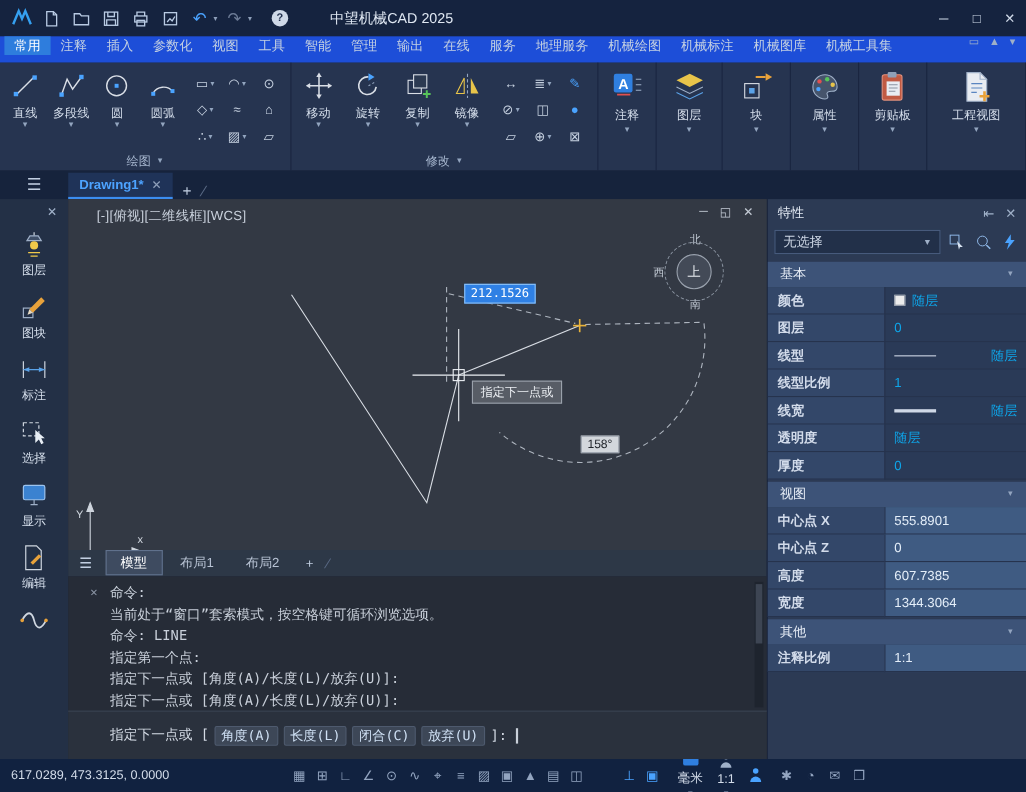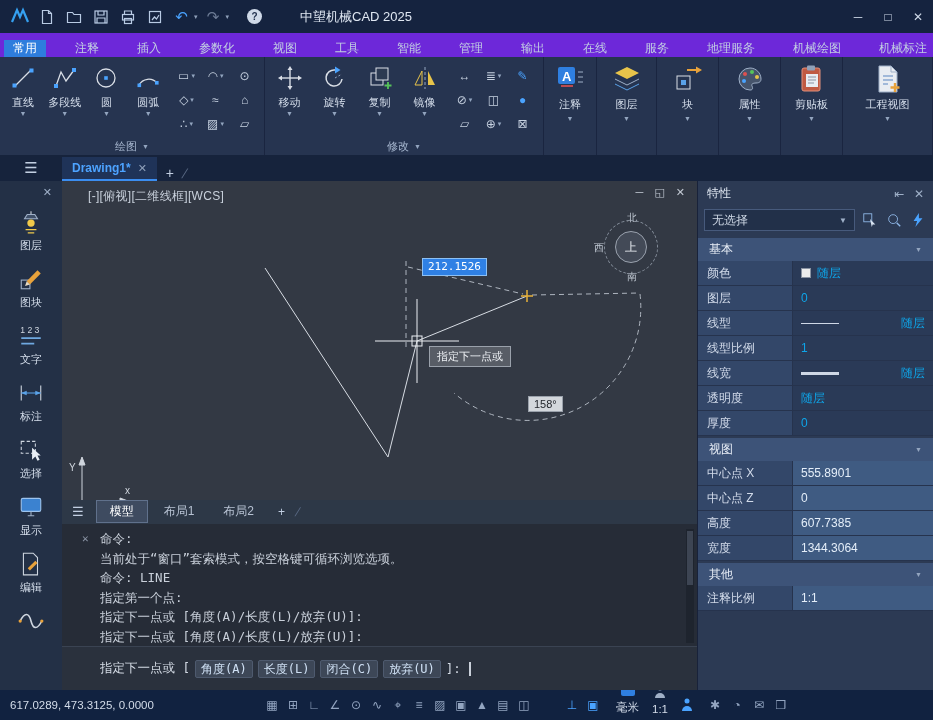--- a/index.html
+++ b/index.html
@@ -12,21 +12,21 @@
 .tb-btn{width:23px;height:23px;display:flex;align-items:center;justify-content:center;color:#b9cbe4;}
 .tb-caret{font-size:7px;color:#8fa0ba;margin-left:-3px;}
 .undo-glyph{font-size:15px;color:#4aa3ff;}
 .redo-glyph{font-size:15px;color:#6d7c96;}
 .help-circle{width:15px;height:15px;border-radius:50%;background:#cfd9e8;color:#22314e;font-size:10px;font-weight:bold;display:flex;align-items:center;justify-content:center;margin-left:14px;}
 .tb-title{margin-left:34px;color:#dfe7f2;font-size:13px;}
 .win-controls{margin-left:auto;display:flex;height:33px;}
 .win-controls span{width:30px;display:flex;align-items:center;justify-content:center;color:#cfd9e8;font-size:12px;}
 
 
-.ribbon-tabs{height:24px;background:#6d28d9;display:flex;align-items:flex-end;padding-left:4px;gap:20px;}
+.ribbon-tabs{height:24px;background:#1d4ed8;display:flex;align-items:flex-start;padding-left:4px;}
 .rtab{display:flex;align-items:center;padding:0 9px;color:#c2cfe2;font-size:12px;white-space:nowrap;}
 .rtab.active{background:#2e7ddd;color:#fff;}
 .rtab-end{margin-left:auto;display:flex;align-items:center;gap:9px;padding-right:10px;color:#9fb0c8;font-size:10px;}
 
 
 .ribbon{height:98px;background:#263450;display:flex;}
 .rgroup{border-right:1px solid #1a2540;display:flex;flex-direction:column;}
 .rg-tools{flex:1;display:flex;padding:3px 2px 0 2px;}
 .rg-label{height:17px;display:flex;align-items:center;justify-content:center;gap:5px;font-size:11px;color:#a7b7cf;}
 .bigtool{width:45px;display:flex;flex-direction:column;align-items:center;padding-top:3px;}
@@ -92,21 +92,21 @@
 .props{width:236px;background:#2c3a54;border-left:1px solid #18223a;display:flex;flex-direction:column;}
 .props-header{height:25px;display:flex;align-items:center;padding:0 9px;color:#e2e9f3;}
 .ph-icons{margin-left:auto;display:flex;gap:10px;color:#9fb0c8;font-size:12px;}
 .selector-row{display:flex;align-items:center;gap:5px;padding:3px 6px 5px;}
 .selector{flex:1;height:22px;background:#223049;border:1px solid #475a7c;display:flex;align-items:center;padding:0 7px;color:#cfd8e6;}
 .sel-caret{margin-left:auto;font-size:8px;color:#9fb0c8;}
 .sel-btn{width:19px;height:19px;display:flex;align-items:center;justify-content:center;}
 .psection-header{height:23px;background:#3d5378;display:flex;align-items:center;padding:0 11px;color:#e8eef7;margin-top:2px;}
 .psection-header .caret{margin-left:auto;}
 .prow{display:flex;height:25px;}
-.plabel{width:94px;background:#334769;display:flex;align-items:center;padding:0 9px;color:#d2dbea;border-bottom:1px solid #26334d;font-size:12px;white-space:nowrap;}
+.plabel{width:106px;background:#334769;display:flex;align-items:center;padding:0 9px;color:#d2dbea;border-bottom:1px solid #26334d;font-size:12px;white-space:nowrap;font-weight:bold;}
 .pvalue{flex:1;background:#2a3a57;display:flex;align-items:center;padding:0 8px;color:#0ea5e9;border-bottom:1px solid #26334d;border-left:1px solid #26334d;gap:6px;font-size:12px;}
 .prow.field .pvalue{background:#3f5b82;color:#e4eef9;}
 .sw-color{width:10px;height:10px;background:#ececec;border:1px solid #8a93a2;}
 .sw-line{width:38px;height:0;border-top:1px solid #cfd8e6;}
 .sw-lw{width:38px;height:3px;background:#cfd8e6;}
 .ml-auto{margin-left:auto;}
 .props-fill{flex:1;}
 
 
 .statusbar{height:30px;background:#112240;display:flex;align-items:center;padding:0 10px;color:#d3dce9;}
@@ -443,29 +443,20 @@
     </div>
     <div class="side-item">
       <span>
         <svg width="26" height="26" viewBox="0 0 24 24">
             <rect x="3" y="13" width="8" height="8" fill="none" stroke="#9fb0c8"></rect>
             <path d="M8 14 L18 4 L21 7 L11 17 Z" fill="#e8a23b"></path>
             <path d="M8 14 l-1.5 4.5 L11 17 Z" fill="#e6d9c2"></path>
           </svg>
       </span>
       <span class="lbl">图块</span>
-    </div>
-    <div class="side-item">
-      <span>
-        <svg width="26" height="26" viewBox="0 0 24 24">
-            <text x="2" y="9" font-size="8" fill="#cfd6e0">1 2 3</text>
-            <path d="M3 14 h18 M3 19 h12" stroke="#6fa8e0" stroke-width="1.5"></path>
-          </svg>
-      </span>
-      <span class="lbl">文字</span>
     </div>
     <div class="side-item">
       <span>
         <svg width="26" height="26" viewBox="0 0 24 24">
             <path d="M3 5 v14 M21 5 v14" stroke="#cfd6e0"></path>
             <path d="M3 12 h18" stroke="#5aa2e8"></path>
             <polygon points="3,12 8,10 8,14" fill="#5aa2e8"></polygon>
             <polygon points="21,12 16,10 16,14" fill="#5aa2e8"></polygon>
           </svg>
       </span>

